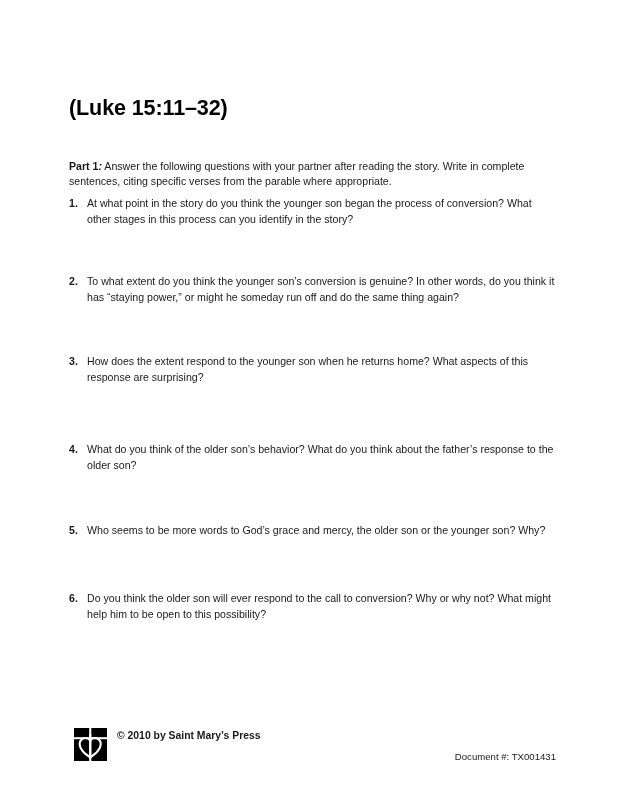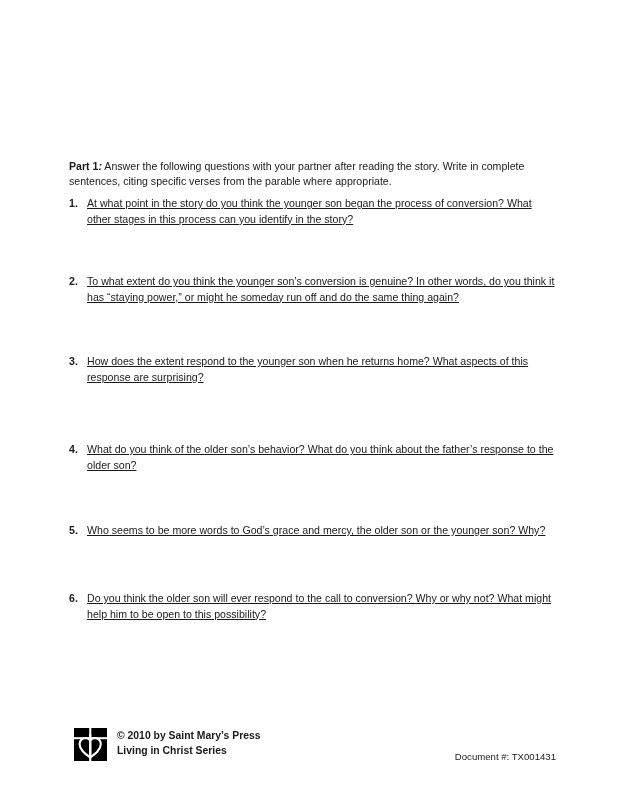--- a/index.html
+++ b/index.html
@@ -91,21 +91,20 @@
   .q-num {
     position: absolute;
     left: 0;
     top: 0;
     font-weight: bold;
     font-size: 10.6px;
     line-height: 15.6px;
   }
   .q-text {
     display: block;
-    text-decoration: underline;
   }
 
   
   .q1 { position: absolute; top: 0px;   width: 470px; }
   .q2 { position: absolute; top: 78px;  width: 470px; }
   .q3 { position: absolute; top: 158px; width: 455px; }
   .q4 { position: absolute; top: 246px; width: 470px; }
   .q5 { position: absolute; top: 327px; width: 470px; }
   .q6 { position: absolute; top: 395px; width: 470px; }
 
@@ -146,20 +145,21 @@
     white-space: nowrap;
   }
 </style>
 </head>
 <body>
 
 <div class="page">
 
 
   <h1 class="doc-title">
+    <span class="title-line">(Luke 15:11–32)</span>
   </h1>
 
   <p class="part-block">
     <span class="part-label">Part 1</span><span class="part-colon">:</span><span> Answer the following questions with your partner after reading the story. Write in complete sentences, citing specific verses from the parable where appropriate.</span>
   </p>
 
   <div class="questions">
 
     <div class="question q1">
       <span class="q-num">1.</span>
@@ -209,20 +209,19 @@
                  C 17.0 11.2, 18.7 10.0, 20.9 10.0
                  C 23.8 10.0, 26.8 12.3, 26.8 16.0
                  C 26.8 21.6, 21.4 25.6, 16.2 29.6 Z" fill="none" stroke="#ffffff" stroke-width="2.1"></path>
 
         <rect x="15.2" y="6.5" width="2.1" height="24" fill="#ffffff"></rect>
       </svg>
     </div>
 
     <div class="footer-credit">
       <span class="line">© 2010 by Saint Mary’s Press</span>
-      <span class="line">Living in Christ Series</span>
     </div>
 
     <div class="footer-doc">Document #: TX001431</div>
 
   </div>
 
 </div>
 
 </body></html>

